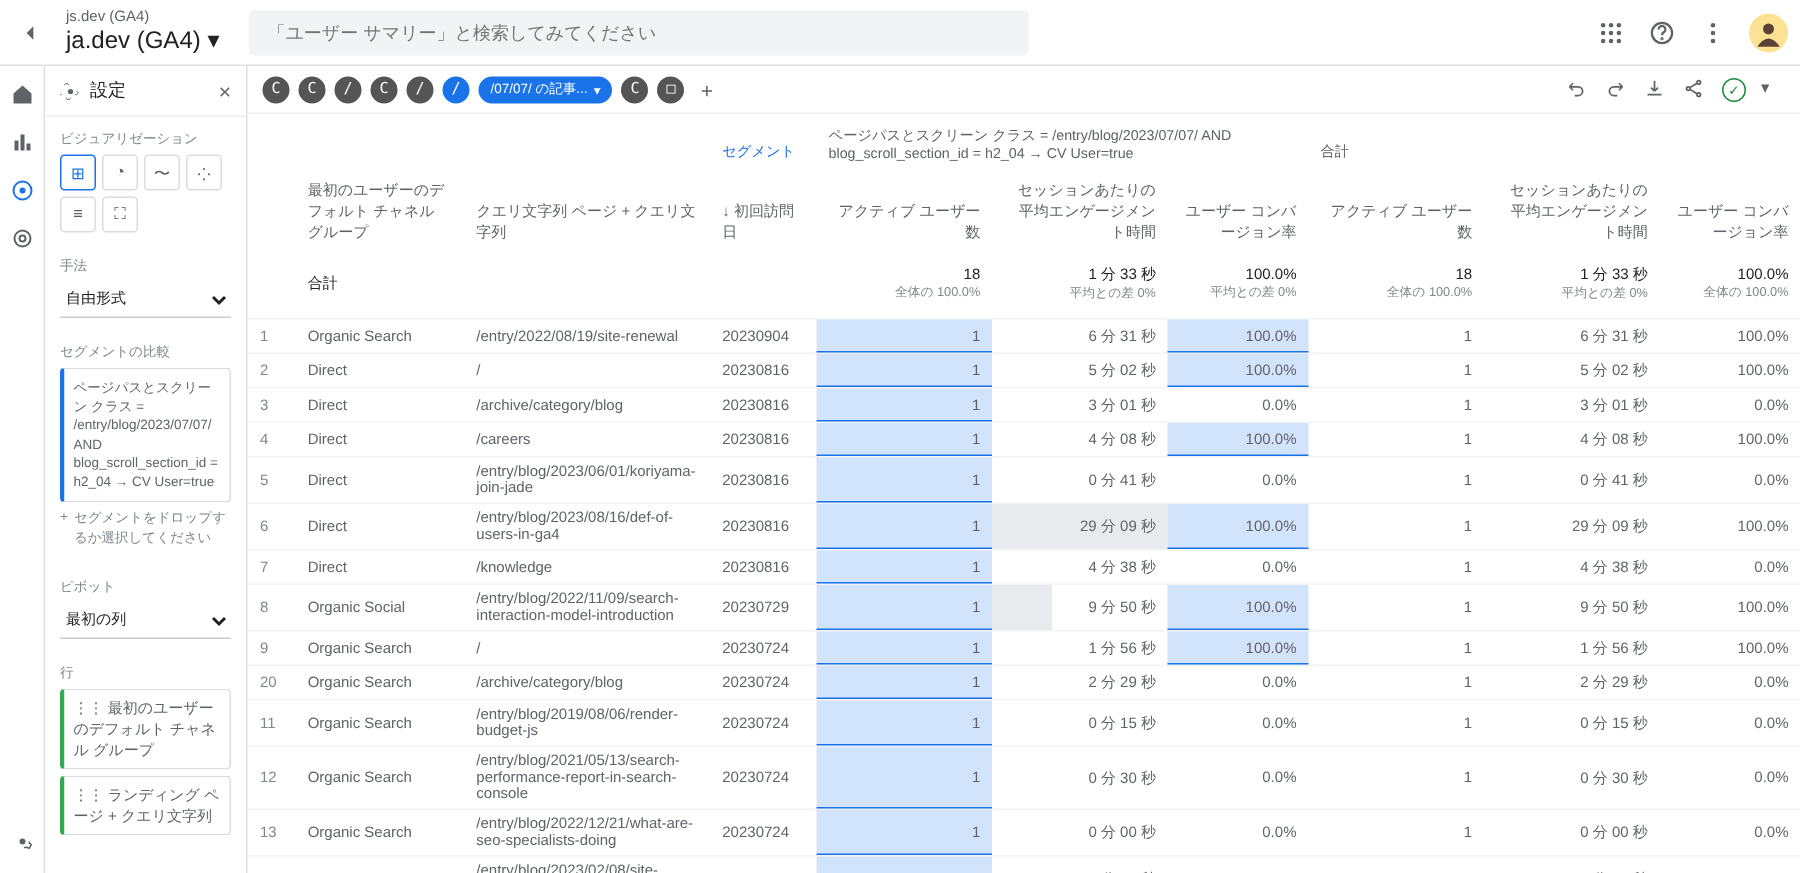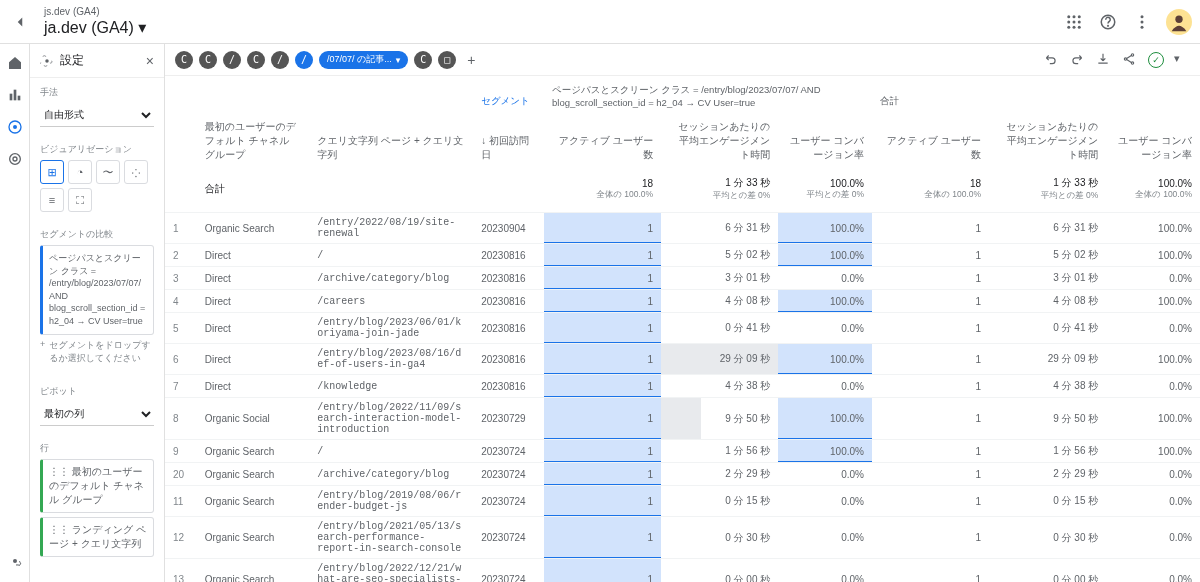--- a/index.html
+++ b/index.html
@@ -65,21 +65,21 @@
 td.num, th.num { text-align: right; }
 th { font-weight: 400; color: #5f6368; vertical-align: bottom; }
 thead tr.seg-row th { padding-top: 8px; padding-bottom: 8px; font-size: 9.5px; }
 thead tr.seg-row th.group-label { color:#1a73e8; font-weight:400; }
 thead tr.hdr-row th { padding-bottom: 4px; }
 .sub { font-size: 8.5px; color: #80868b; }
 tbody tr { border-bottom: 1px solid #f1f3f4; }
 tbody tr.totals td { font-weight: 500; color:#202124; padding-top:10px; padding-bottom:10px; }
 tbody td { color:#5f6368; white-space: nowrap; }
 tbody td.idx { color:#80868b; }
-tbody td.path { white-space: normal; max-width: 150px; word-break: break-word; font-family: Liberation Mono, monospace; }
+tbody td.path { white-space: normal; max-width: 150px; word-break: break-word; }
 .bar-cell { position: relative; }
 .bar-bg { position:absolute; left:0; top:0; bottom:0; background:#e8eaed; }
 .bar-bg.blue { background:#d2e3fc; border-bottom:1px solid #1a73e8; }
 .bar-val { position: relative; }
 
 
 col.c-idx{width:22px}col.c-ch{width:96px}col.c-lp{width:140px}col.c-dt{width:60px}
 col.c-au{width:100px}col.c-eng{width:100px}col.c-cv{width:80px}
 </style>
 </head>
@@ -87,20 +87,23 @@
 
 <div class="header">
   <div class="back">
     <svg viewBox="0 0 24 24" width="18" height="18" fill="#5f6368">
         <path d="M15 18l-6-6 6-6"></path>
       </svg>
   </div>
   <div class="prop">
     <div>js.dev (GA4)</div>
     <div class="name"><span>ja.dev (GA4)</span> ▾</div>
+  </div>
+  <div class="search">
+    <input type="text" placeholder="「ユーザー サマリー」と検索してみてください" style="">
   </div>
   <div class="right">
     <div class="icon-btn">
       <svg viewBox="0 0 24 24" width="18" height="18" fill="#5f6368">
           <circle cx="5" cy="5" r="2"></circle>
           <circle cx="12" cy="5" r="2"></circle>
           <circle cx="19" cy="5" r="2"></circle>
           <circle cx="5" cy="12" r="2"></circle>
           <circle cx="12" cy="12" r="2"></circle>
           <circle cx="19" cy="12" r="2"></circle>
@@ -173,33 +176,33 @@
       <div class="t">
         <svg viewBox="0 0 24 24" width="14" height="14" fill="#5f6368">
             <circle cx="12" cy="12" r="3"></circle>
             <path d="M19 12l2 1-2 3-2-1m-5 4l-1 2h-3l-1-2m-5-4l-2 1-2-3 2-1m5-7l1-2h3l1 2" stroke="#5f6368" fill="none"></path>
           </svg>
         <span>設定</span>
       </div>
       <span style="font-size:14px;">×</span>
     </div>
     <div class="sec">
-      <div class="label">手法</div>
-      <select><option>自由形式</option></select>
-    </div>
-    <div class="sec">
       <div class="label">ビジュアリゼーション</div>
       <div class="icon-grid">
         <div class="icon-box sel">⊞</div>
         <div class="icon-box">◔</div>
         <div class="icon-box">〜</div>
         <div class="icon-box">⁘</div>
         <div class="icon-box">≡</div>
         <div class="icon-box">⛶</div>
       </div>
+    </div>
+    <div class="sec">
+      <div class="label">手法</div>
+      <select><option>自由形式</option></select>
     </div>
     <div class="sec">
       <div class="label">セグメントの比較</div>
       <div class="seg-card">ページパスとスクリーン クラス = /entry/blog/2023/07/07/ AND blog_scroll_section_id = h2_04 → CV User=true</div>
       <div class="drop-row">
           <span>+</span>
           <span>セグメントをドロップするか選択してください</span>
         </div>
     </div>
     <div class="sec">

